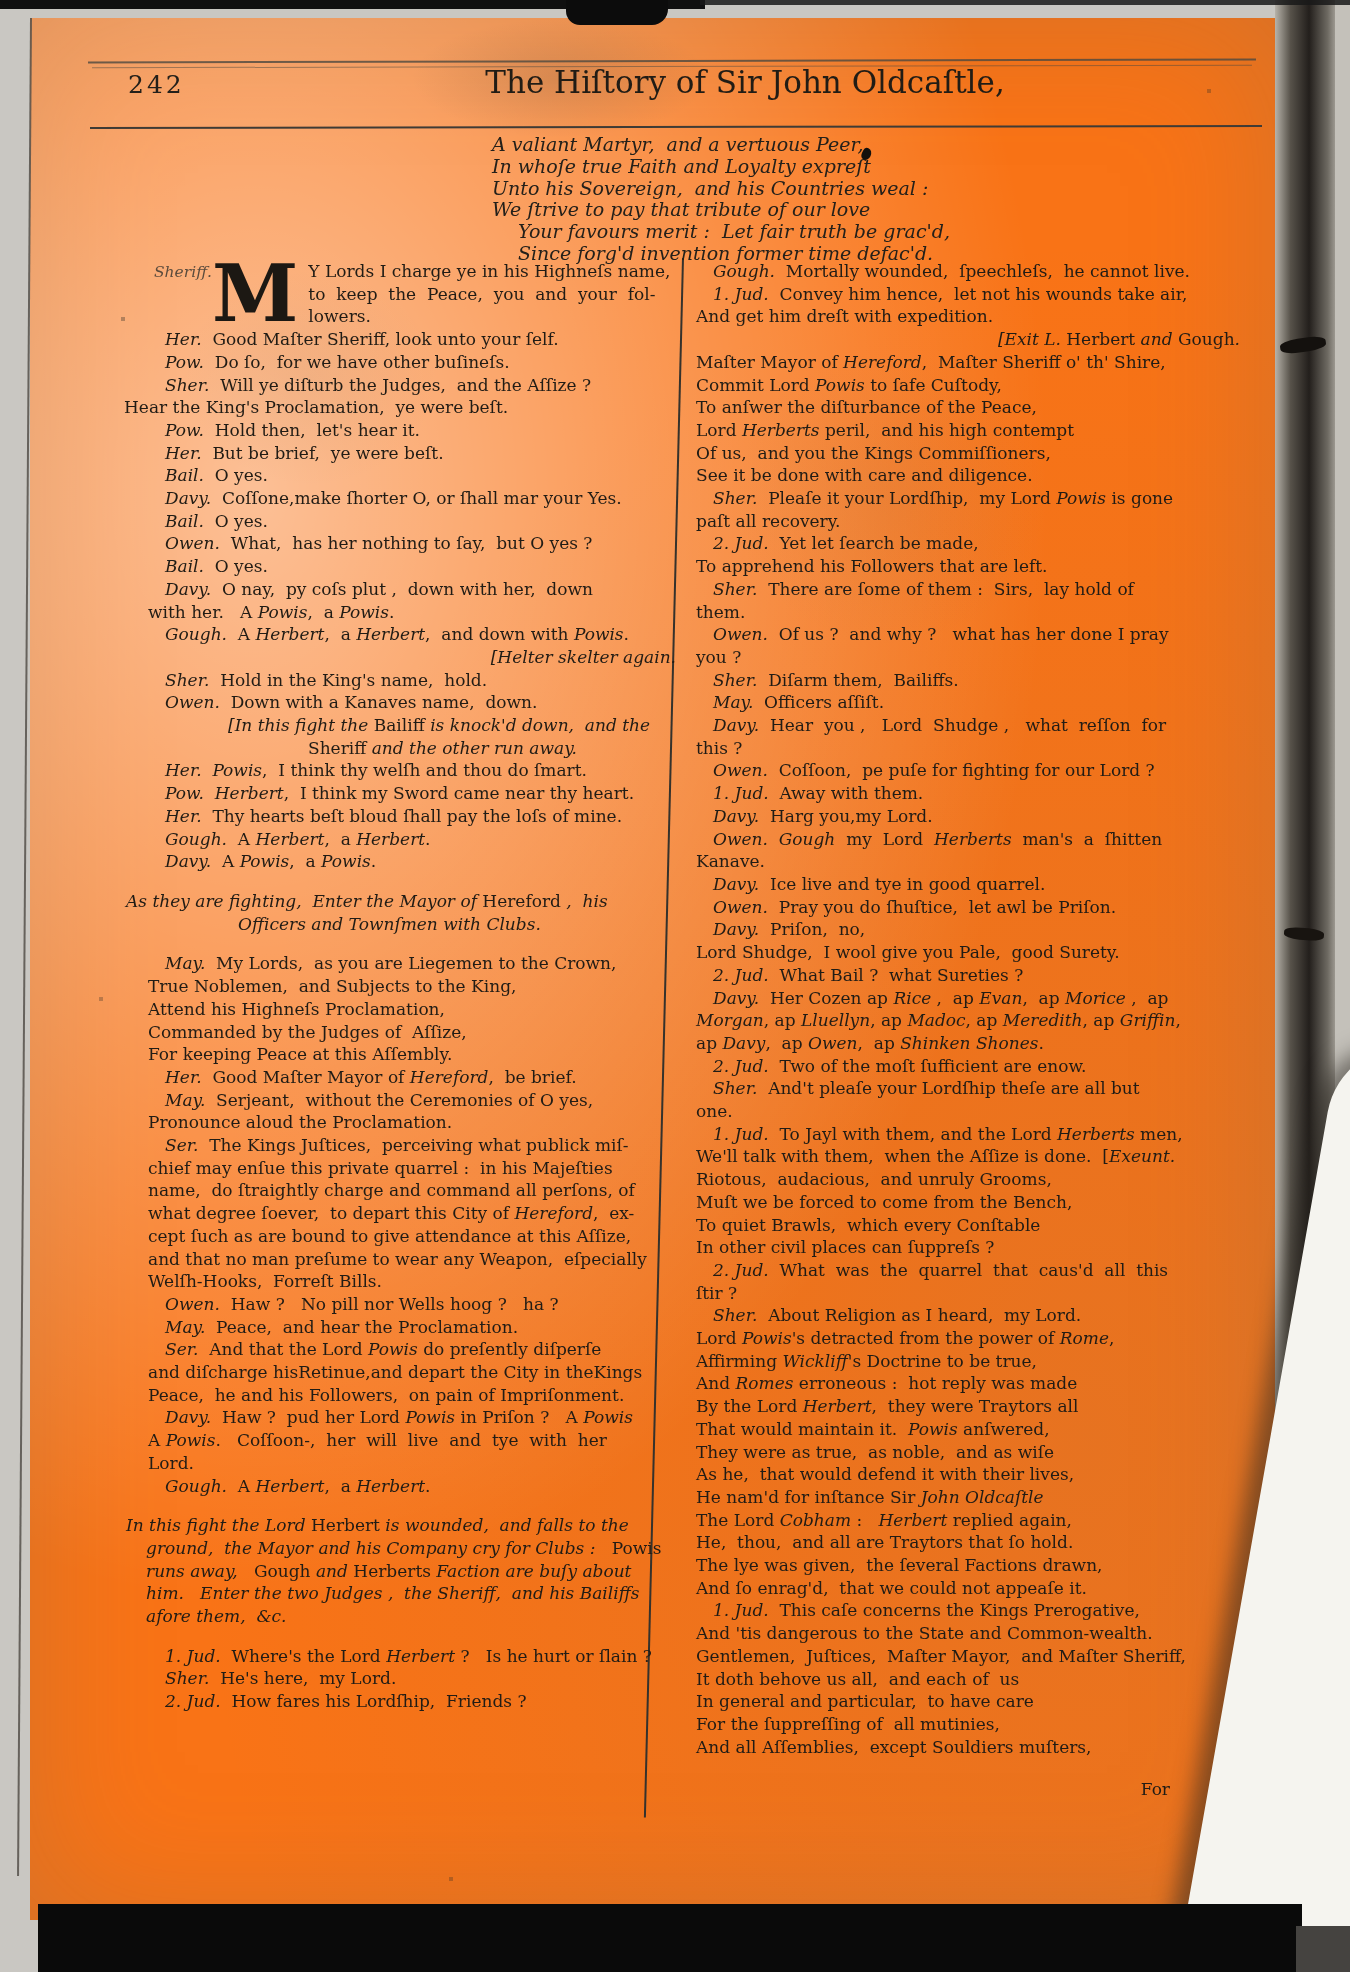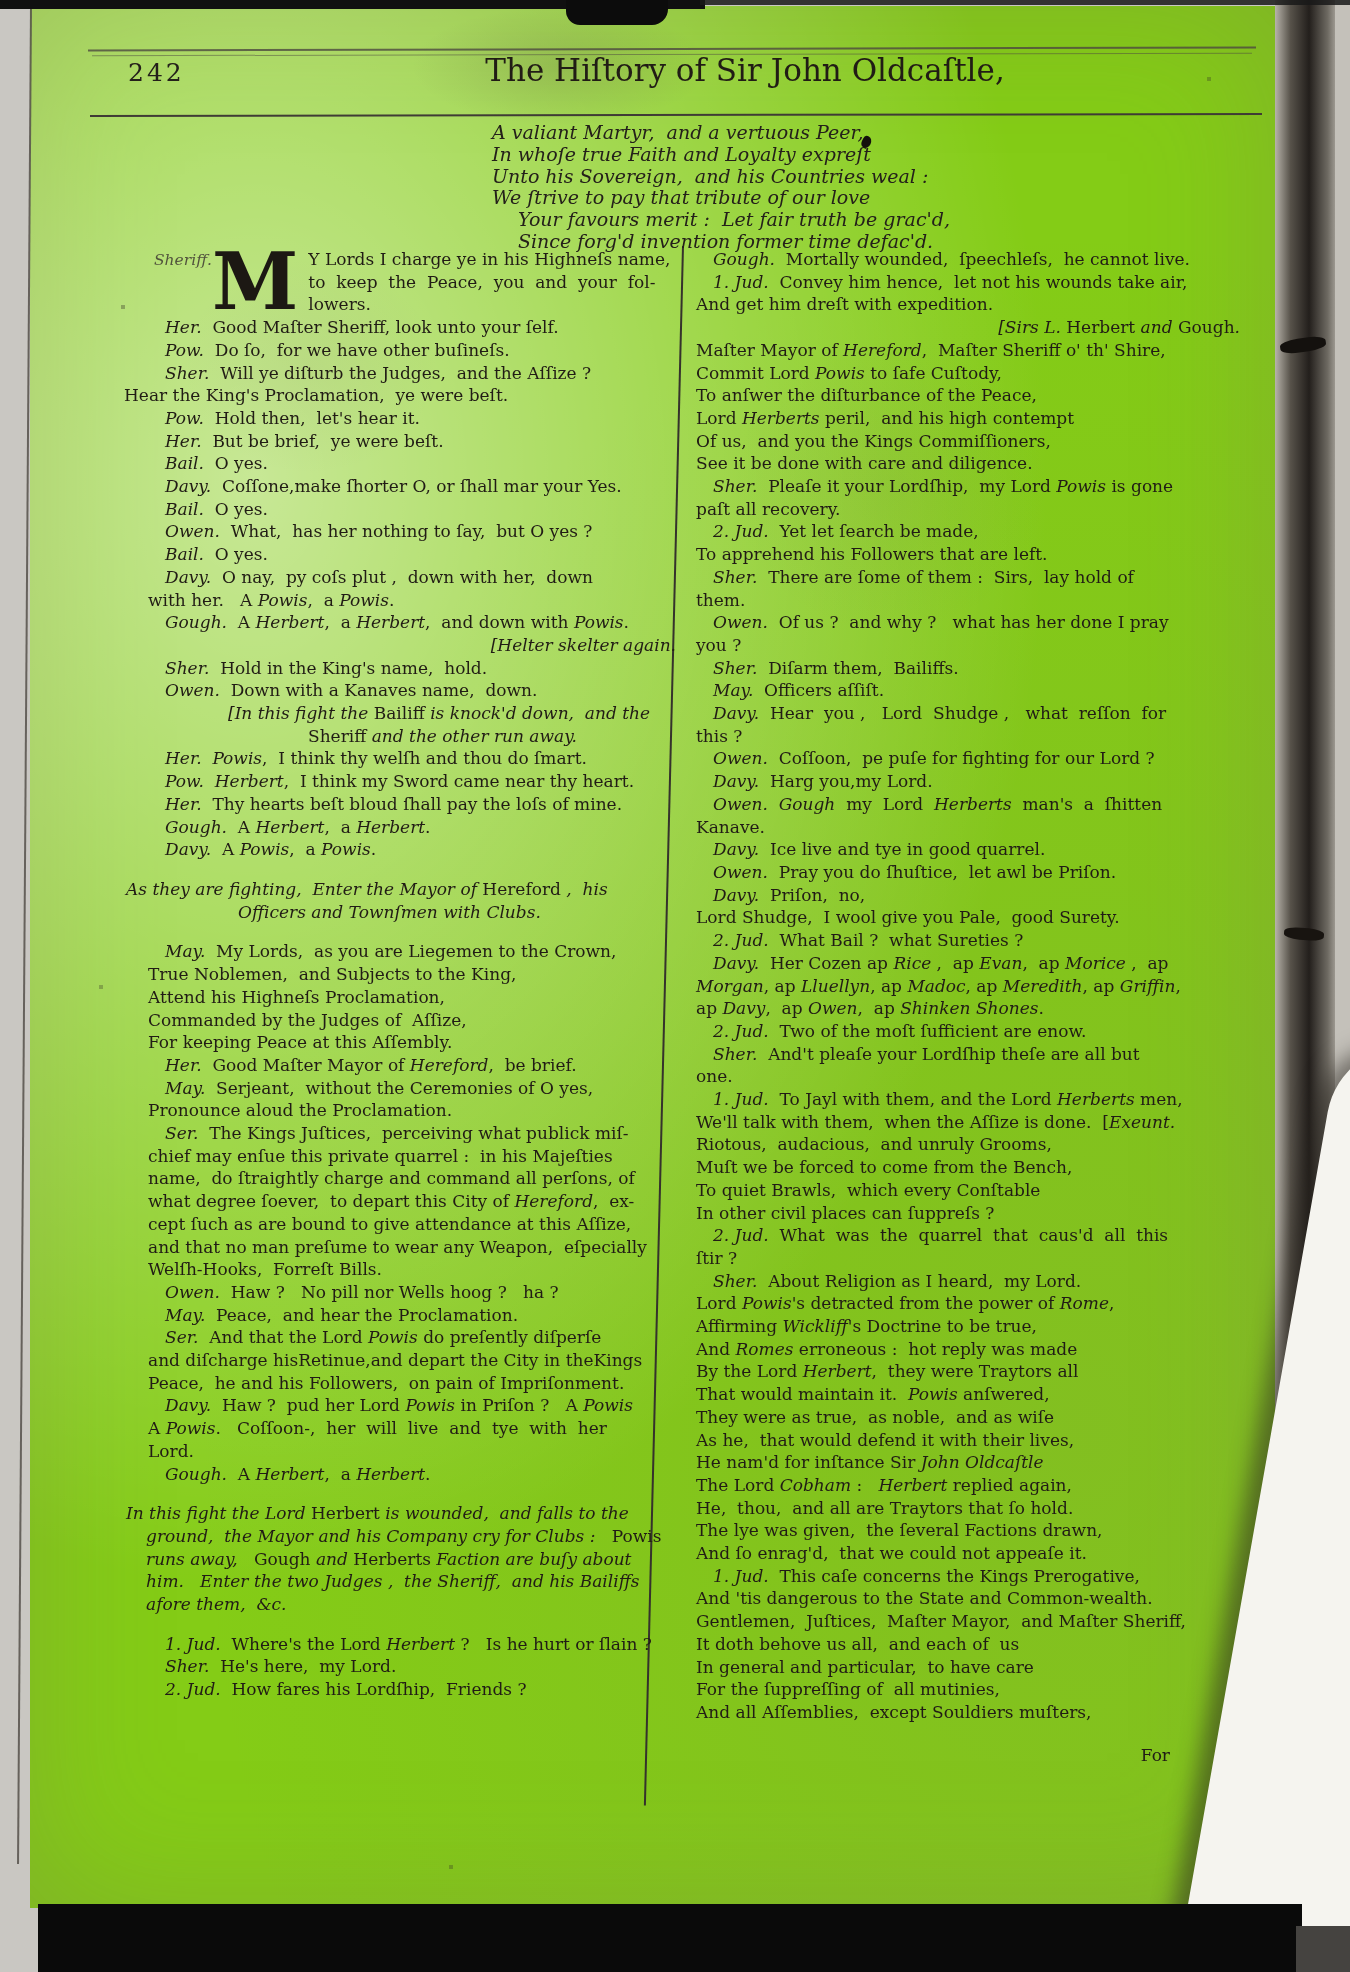--- a/index.html
+++ b/index.html
@@ -1,18 +1,18 @@
 <!DOCTYPE html>
 <html><head>
 <meta charset="utf-8">
 <style>
   html,body{margin:0;padding:0;}
   body{position:relative;width:1350px;height:1972px;background:#c9c7c2;overflow:hidden;
        font-family:"DejaVu Serif",serif;}
-  .page{position:absolute;left:30px;top:6px;width:1245px;height:1902px;background:#84cc16;
+  .page{position:absolute;left:30px;top:18px;width:1245px;height:1902px;background:#f97316;
         box-shadow:inset 0 0 140px rgba(120,110,90,.28);}
   .page-inner{position:absolute;inset:0;
         background:radial-gradient(ellipse at 18% 25%, rgba(255,255,255,.55), transparent 55%),
                    radial-gradient(ellipse at 85% 75%, rgba(120,112,95,.14), transparent 60%);}
   
   .rule{position:absolute;background:#4c4840;}
   .rule-top-a{left:58px;top:42px;width:1168px;height:2px;opacity:.8;transform:rotate(-.15deg);}
   .rule-top-b{left:62px;top:48px;width:1160px;height:1px;opacity:.5;transform:rotate(-.12deg);}
   .rule-head{left:60px;top:108px;width:1172px;height:2px;background:#3f3b35;transform:rotate(-.1deg);}
   .frame-left{left:94px;top:36px;width:2px;height:1858px;background:#55504a;opacity:.85;
@@ -167,40 +167,41 @@
       <div class="ln stage-i"><span>afore them,  &amp;c.</span></div>
       <div class="gap"></div>
       <div class="ln speech"><span class="speaker">1. Jud.</span><span>  </span><span>Where's the Lord </span><span class="alt">Herbert</span><span> ?   Is he hurt or ſlain ?</span></div>
       <div class="ln speech"><span class="speaker">Sher.</span><span>  </span><span>He's here,  my Lord.</span></div>
       <div class="ln speech"><span class="speaker">2. Jud.</span><span>  </span><span>How fares his Lordſhip,  Friends ?</span></div>
     </div>
   <div id="col-right" class="col">
       <div class="ln speech"><span class="speaker">Gough.</span><span>  </span><span>Mortally wounded,  ſpeechleſs,  he cannot live.</span></div>
       <div class="ln speech"><span class="speaker">1. Jud.</span><span>  </span><span>Convey him hence,  let not his wounds take air,</span></div>
       <div class="ln cont"><span>And get him dreſt with expedition.</span></div>
-      <div class="ln dir-r"><span>[Sirs L. </span><span class="alt">Herbert</span><span> and </span><span class="alt">Gough</span><span>.</span></div>
+      <div class="ln dir-r"><span>[Exit L. </span><span class="alt">Herbert</span><span> and </span><span class="alt">Gough</span><span>.</span></div>
       <div class="ln cont"><span>Maſter Mayor of </span><span class="alt">Hereford</span><span>,  Maſter Sheriff o' th' Shire,</span></div>
       <div class="ln cont"><span>Commit Lord </span><span class="alt">Powis</span><span> to ſafe Cuſtody,</span></div>
       <div class="ln cont"><span>To anſwer the diſturbance of the Peace,</span></div>
       <div class="ln cont"><span>Lord </span><span class="alt">Herberts</span><span> peril,  and his high contempt</span></div>
       <div class="ln cont"><span>Of us,  and you the Kings Commiſſioners,</span></div>
       <div class="ln cont"><span>See it be done with care and diligence.</span></div>
       <div class="ln speech"><span class="speaker">Sher.</span><span>  </span><span>Pleaſe it your Lordſhip,  my Lord </span><span class="alt">Powis</span><span> is gone</span></div>
       <div class="ln cont"><span>paſt all recovery.</span></div>
       <div class="ln speech"><span class="speaker">2. Jud.</span><span>  </span><span>Yet let ſearch be made,</span></div>
       <div class="ln cont"><span>To apprehend his Followers that are left.</span></div>
       <div class="ln speech"><span class="speaker">Sher.</span><span>  </span><span>There are ſome of them :  Sirs,  lay hold of</span></div>
       <div class="ln cont"><span>them.</span></div>
       <div class="ln speech"><span class="speaker">Owen.</span><span>  </span><span>Of us ?  and why ?   what has her done I pray</span></div>
       <div class="ln cont"><span>you ?</span></div>
       <div class="ln speech"><span class="speaker">Sher.</span><span>  </span><span>Diſarm them,  Bailiffs.</span></div>
       <div class="ln speech"><span class="speaker">May.</span><span>  </span><span>Officers aſſiſt.</span></div>
       <div class="ln speech"><span class="speaker">Davy.</span><span>  </span><span>Hear  you ,   Lord  Shudge ,   what  reſſon  for</span></div>
       <div class="ln cont"><span>this ?</span></div>
       <div class="ln speech"><span class="speaker">Owen.</span><span>  </span><span>Coſſoon,  pe puſe for fighting for our Lord ?</span></div>
+      <div class="ln speech"><span class="speaker">1. Jud.</span><span>  </span><span>Away with them.</span></div>
       <div class="ln speech"><span class="speaker">Davy.</span><span>  </span><span>Harg you,my Lord.</span></div>
       <div class="ln speech"><span class="speaker">Owen.</span><span>  </span><span class="alt">Gough</span><span>  my  Lord  </span><span class="alt">Herberts</span><span>  man's  a  ſhitten</span></div>
       <div class="ln cont"><span>Kanave.</span></div>
       <div class="ln speech"><span class="speaker">Davy.</span><span>  </span><span>Ice live and tye in good quarrel.</span></div>
       <div class="ln speech"><span class="speaker">Owen.</span><span>  </span><span>Pray you do ſhuſtice,  let awl be Priſon.</span></div>
       <div class="ln speech"><span class="speaker">Davy.</span><span>  </span><span>Priſon,  no,</span></div>
       <div class="ln cont"><span>Lord Shudge,  I wool give you Pale,  good Surety.</span></div>
       <div class="ln speech"><span class="speaker">2. Jud.</span><span>  </span><span>What Bail ?  what Sureties ?</span></div>
       <div class="ln speech"><span class="speaker">Davy.</span><span>  </span><span>Her Cozen ap </span><span class="alt">Rice</span><span> ,  ap </span><span class="alt">Evan</span><span>,  ap </span><span class="alt">Morice</span><span> ,  ap</span></div>
       <div class="ln cont"><span class="alt">Morgan</span><span>, ap </span><span class="alt">Lluellyn</span><span>, ap </span><span class="alt">Madoc</span><span>, ap </span><span class="alt">Meredith</span><span>, ap </span><span class="alt">Griffin</span><span>,</span></div>

